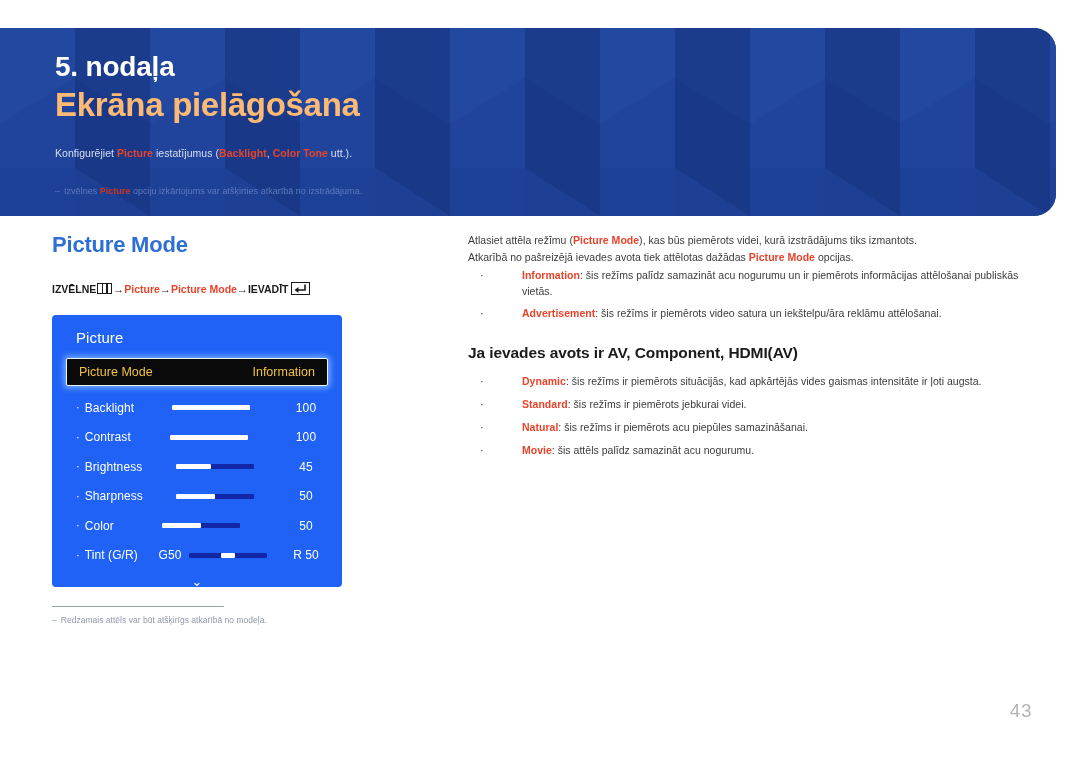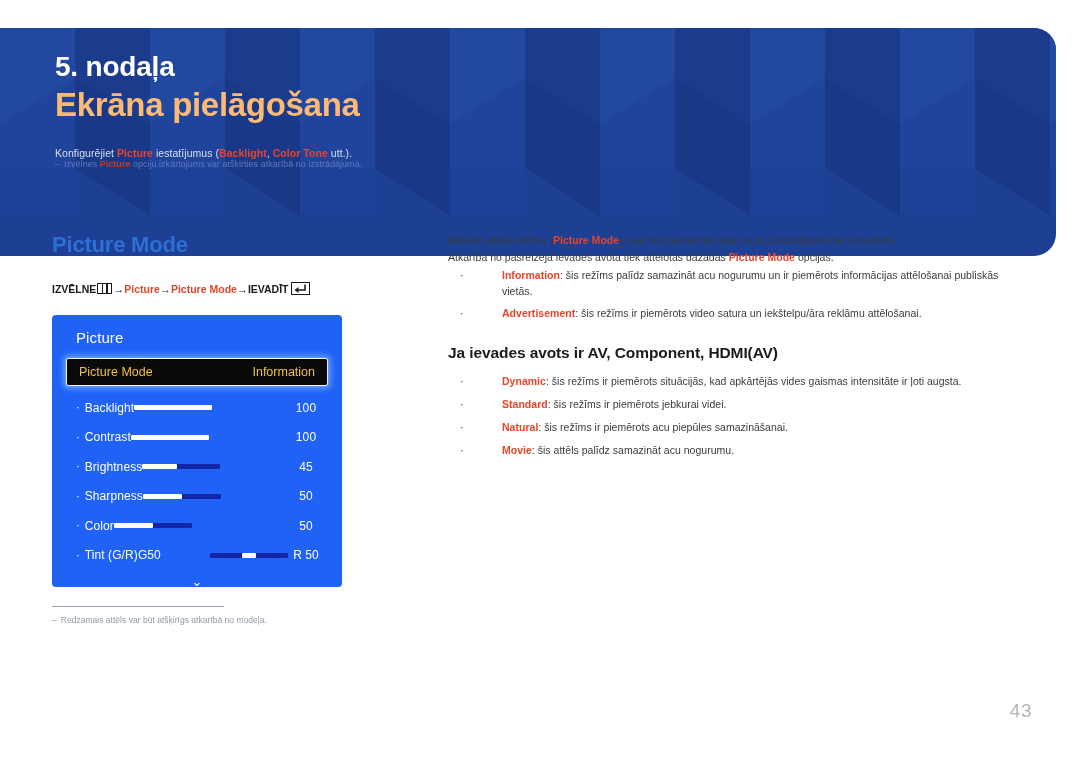--- a/index.html
+++ b/index.html
@@ -12,21 +12,21 @@
     overflow: hidden;
     position: relative;
   }
 
   
   .banner {
     position: absolute;
     left: 0;
     top: 28px;
     width: 1056px;
-    height: 228px;
+    height: 188px;
     background: #1d3f94;
     border-top-right-radius: 22px;
     border-bottom-right-radius: 22px;
     overflow: hidden;
   }
   .banner-pattern {
     position: absolute;
     inset: 0;
     opacity: 1;
   }
@@ -53,21 +53,21 @@
   .banner-sub {
     font-size: 10.5px;
     color: #d9dff0;
     margin-top: 22px;
     letter-spacing: 0.05px;
   }
   .banner-sub .hl { color: #e8442a; font-weight: bold; }
   .banner-note {
     font-size: 9px;
     color: #5d79bd;
-    margin-top: 0;
+    margin-top: 27px;
     letter-spacing: 0.02px;
   }
   .banner-note .hl { color: #c9391f; font-weight: bold; }
   .banner-note .dash { color: #5d79bd; margin-right: 4px; }
 
   
   .left-col {
     position: absolute;
     left: 52px;
     top: 232px;
@@ -145,21 +145,21 @@
     font-size: 12px;
     padding-left: 10px;
   }
   .osd-row .dot {
     font-size: 11px;
     margin-right: 5px;
     color: #ffffff;
     line-height: 1;
   }
   .osd-row .lbl { flex: 0 0 auto; letter-spacing: 0.1px; }
-  .osd-row .mid { flex: 1; display: flex; align-items: center; justify-content: space-between; }
+  .osd-row .mid { flex: 1; display: flex; align-items: center; justify-content: center; }
   .osd-row .val {
     flex: 0 0 40px;
     text-align: center;
     font-size: 12px;
     padding-right: 4px;
     letter-spacing: 0.1px;
   }
   .osd-row-selected {
     background: #0a0a0a;
     border: 1.5px solid #eef4ff;
@@ -233,21 +233,21 @@
   .footnote .txt {
     font-size: 8.5px;
     color: #9099a8;
     letter-spacing: 0.02px;
   }
   .footnote .dash { margin-right: 4px; }
 
   
   .right-col {
     position: absolute;
-    left: 448px;
+    left: 468px;
     top: 232px;
     width: 580px;
   }
   .intro-p {
     font-size: 10.5px;
     color: #3b3b3b;
     line-height: 1.65;
     letter-spacing: 0.02px;
   }
   .intro-p .red { color: #e8442a; font-weight: bold; }

